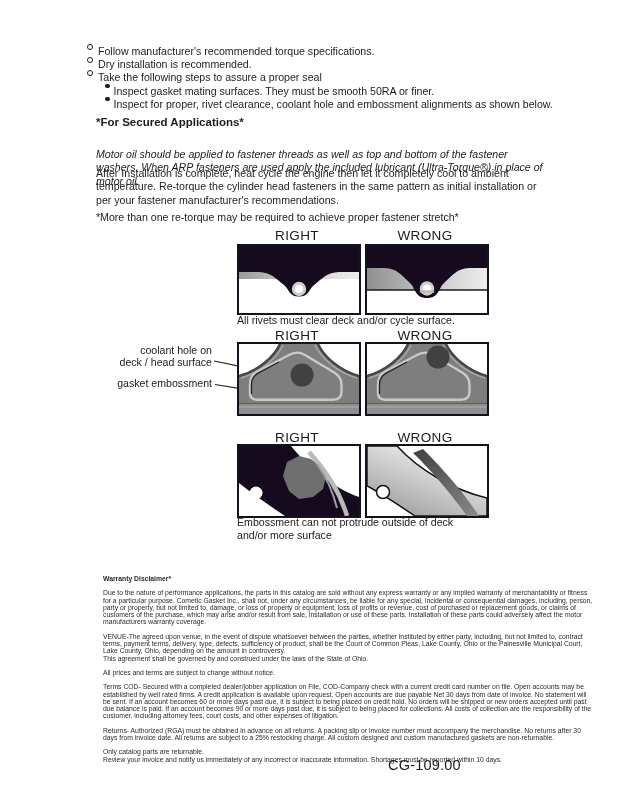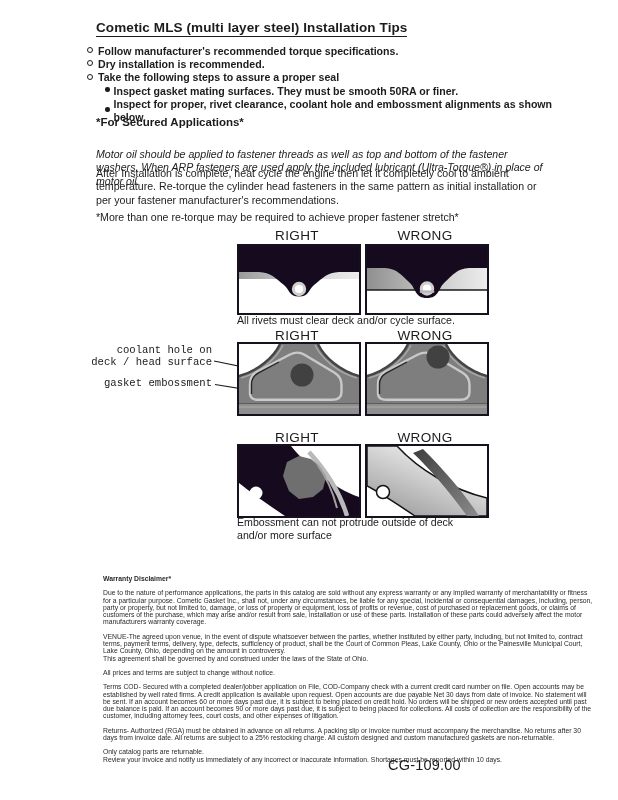--- a/index.html
+++ b/index.html
@@ -8,50 +8,49 @@
     font-family:"Liberation Sans",sans-serif;color:#1c1c1e;
   }
   .abs{position:absolute;}
   
   #doc-title{
     left:96px;top:20px;font-size:13.5px;font-weight:bold;
     border-bottom:1.6px solid #1c1c1e;padding-bottom:1px;letter-spacing:.1px;
   }
   
   #tips-list{left:87px;top:45px;width:470px;font-size:10.6px;line-height:13.2px;}
-  .tip-row{display:flex;align-items:center;font-weight:bold;}
+  .tip-row{display:flex;align-items:flex-start;}
   .blt-o{flex:0 0 auto;width:4px;height:4px;border:1px solid #1c1c1e;border-radius:50%;margin:0 5px 1px 0;display:inline-block;position:relative;top:-1px;}
   .blt-f{flex:0 0 auto;width:4.5px;height:4.5px;background:#1c1c1e;border-radius:50%;margin:0 4px 1px 0;display:inline-block;position:relative;top:-1px;}
   .sub{margin-left:18px;}
   
   #diesel-heading{left:96px;top:116px;font-size:11.5px;font-weight:bold;}
   .para{left:96px;width:452px;font-size:10.6px;line-height:13.4px;}
   #diesel-p1{top:148px;font-style:italic;}
   #diesel-p2{top:167px;}
   #diesel-note{top:211px;}
   
   .rw-label{width:120px;text-align:center;font-size:13.5px;letter-spacing:.4px;color:#1b1b1d;}
   .figbox{width:120px;height:67px;border:2px solid #17101e;background:#fff;}
   .figbox svg{display:block;width:100%;height:100%;}
   .figbox70{height:70px;}
   .caption{font-size:10.6px;line-height:12.5px;color:#1b1b1d;}
-  .fig-ann{font-size:10.6px;line-height:12px;text-align:right;width:150px;color:#1b1b1d;font-family:Liberation Mono, monospace;}
+  .fig-ann{font-size:10.6px;line-height:12px;text-align:right;width:150px;color:#1b1b1d;}
   
   #warranty{left:103px;top:575px;width:492px;font-size:6.8px;line-height:7.3px;color:#2a2a2c;}
   #warranty .wp{margin:0 0 7px 0;}
   #warranty .whead{font-weight:bold;margin:0 0 7px 0;}
   
   #doc-number{left:388px;top:757px;font-size:14.5px;letter-spacing:.2px;color:#1b1b1d;}
 </style>
 </head>
 <body>
 
 <div id="page">
 
-  <div id="doc-title" class="abs">Cometic MLS (multi layer steel) Installation Tips</div>
 
   <div id="tips-list" class="abs">
     <div class="tip-row">
       <span class="blt-o"></span>
       <span>Follow manufacturer's recommended torque specifications.</span>
     </div>
     <div class="tip-row">
       <span class="blt-o"></span>
       <span>Dry installation is recommended.</span>
     </div>

